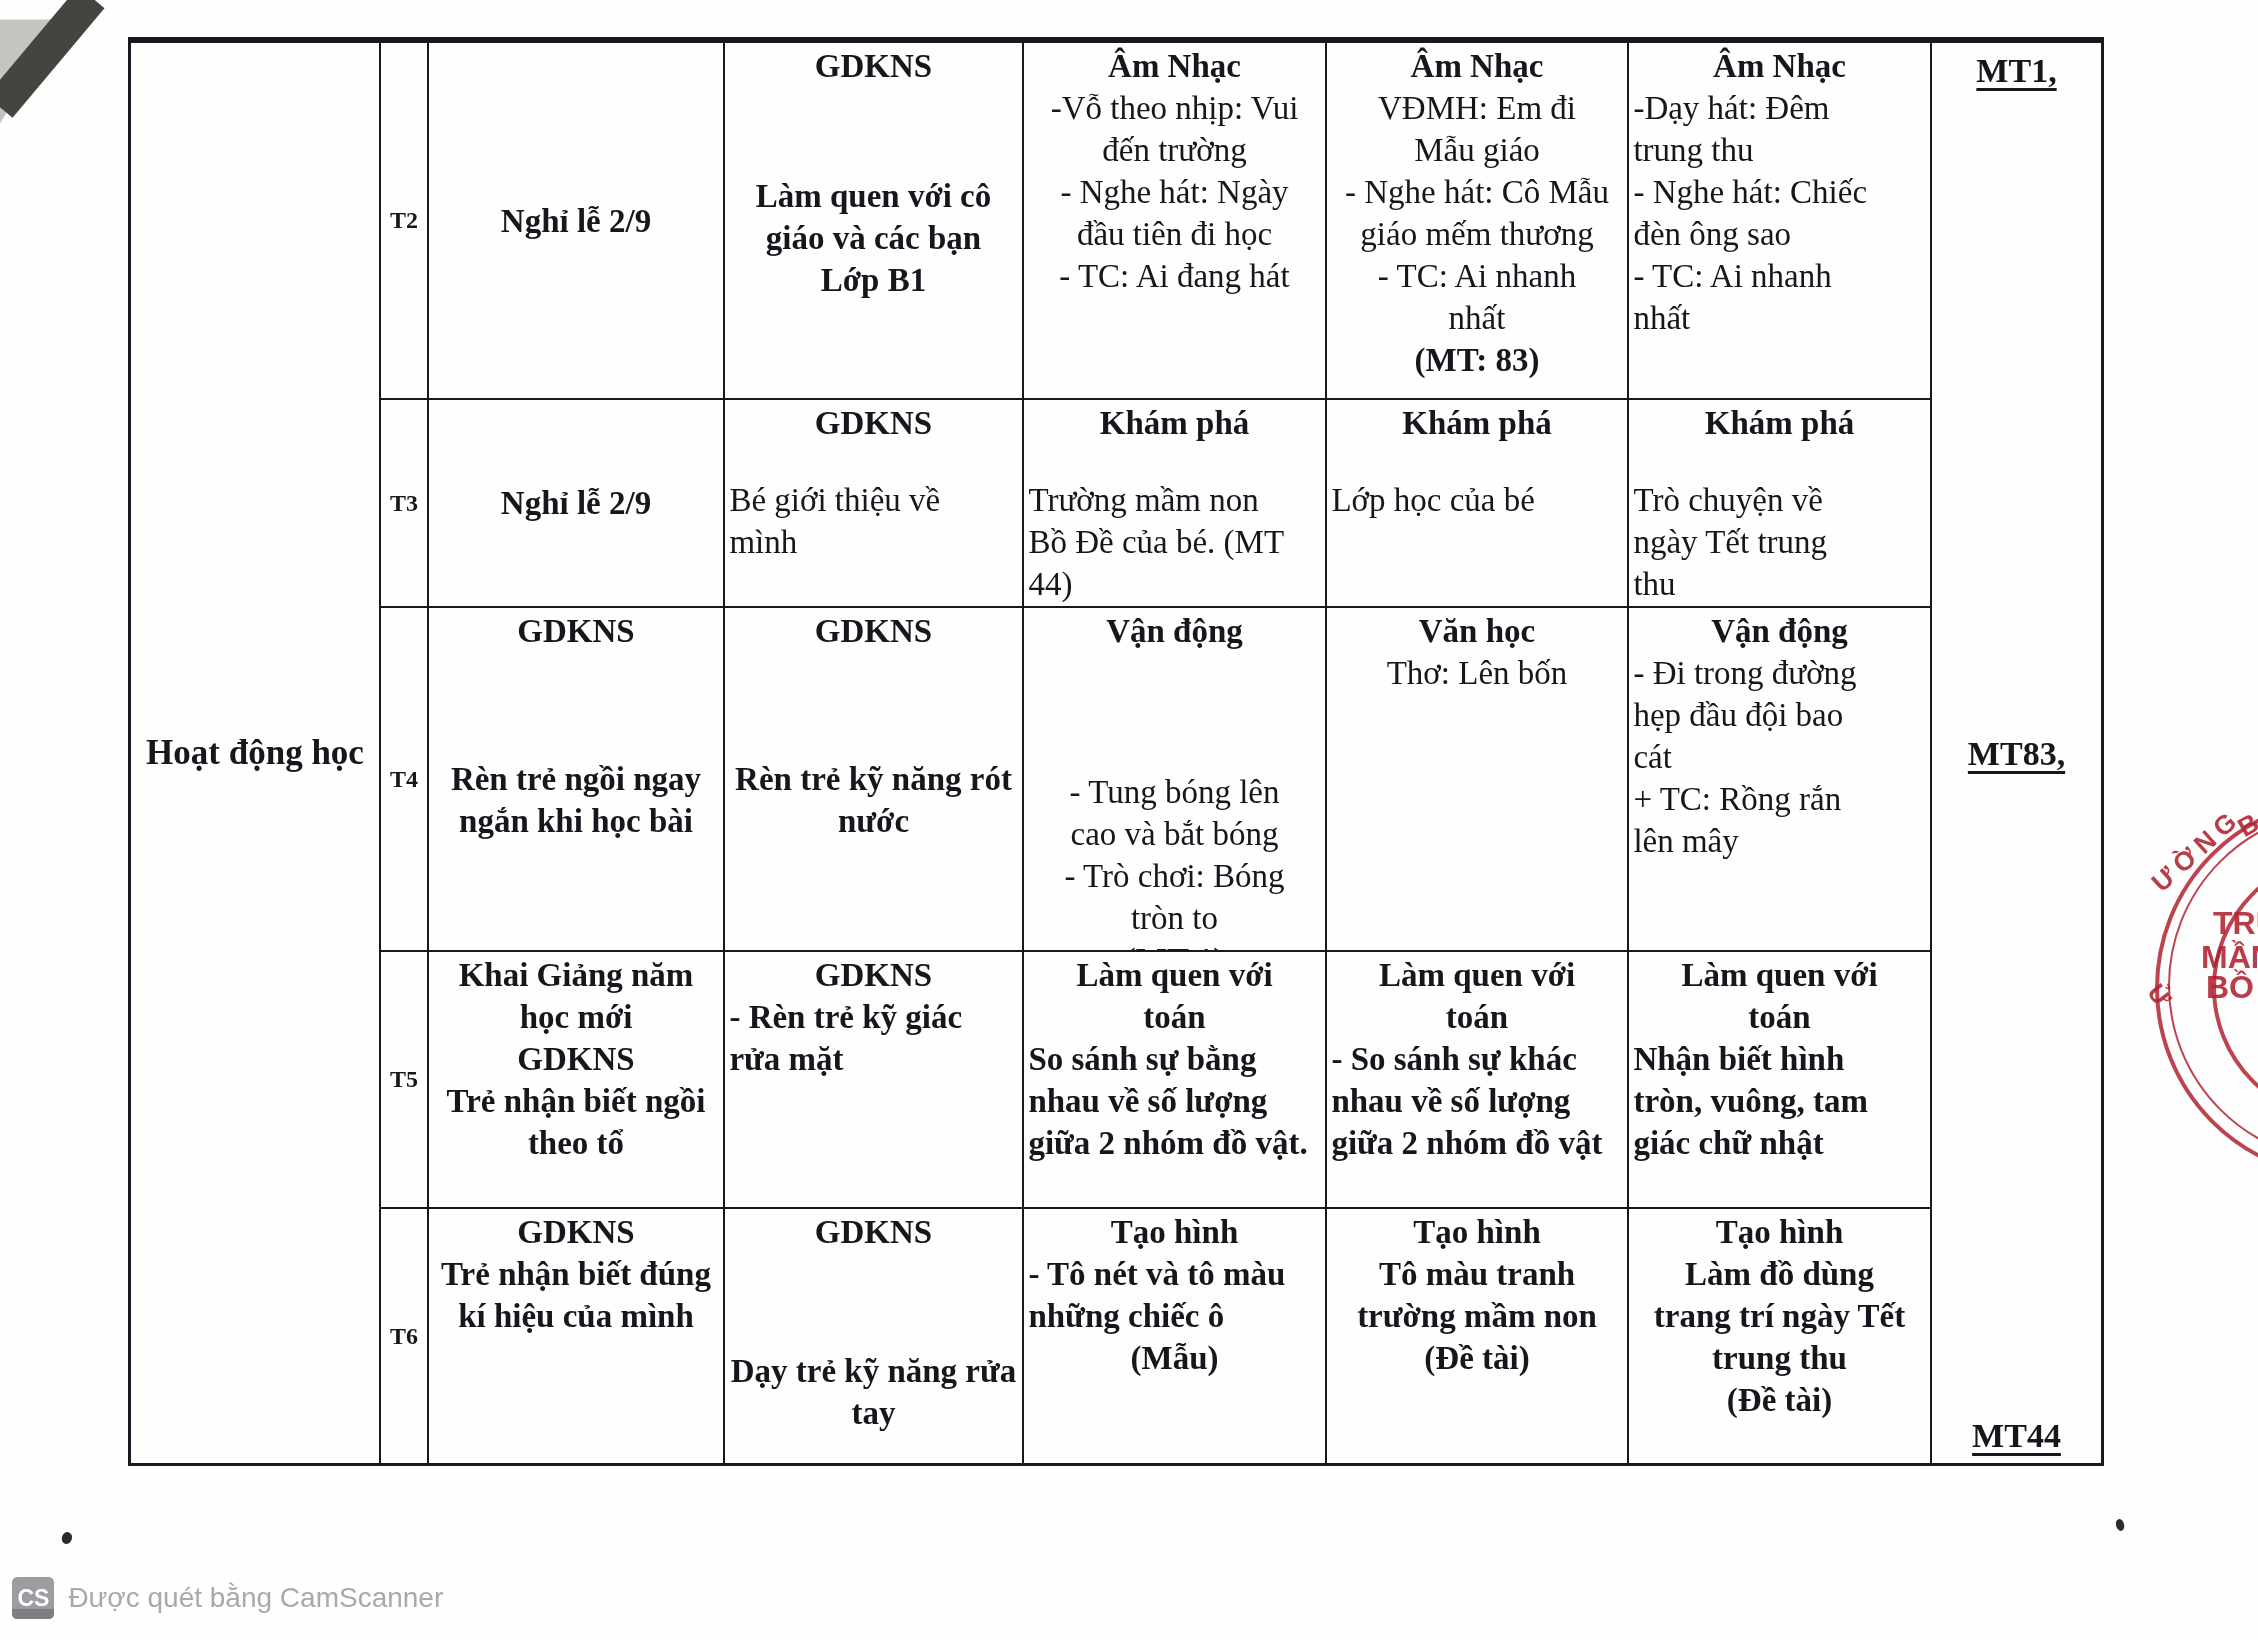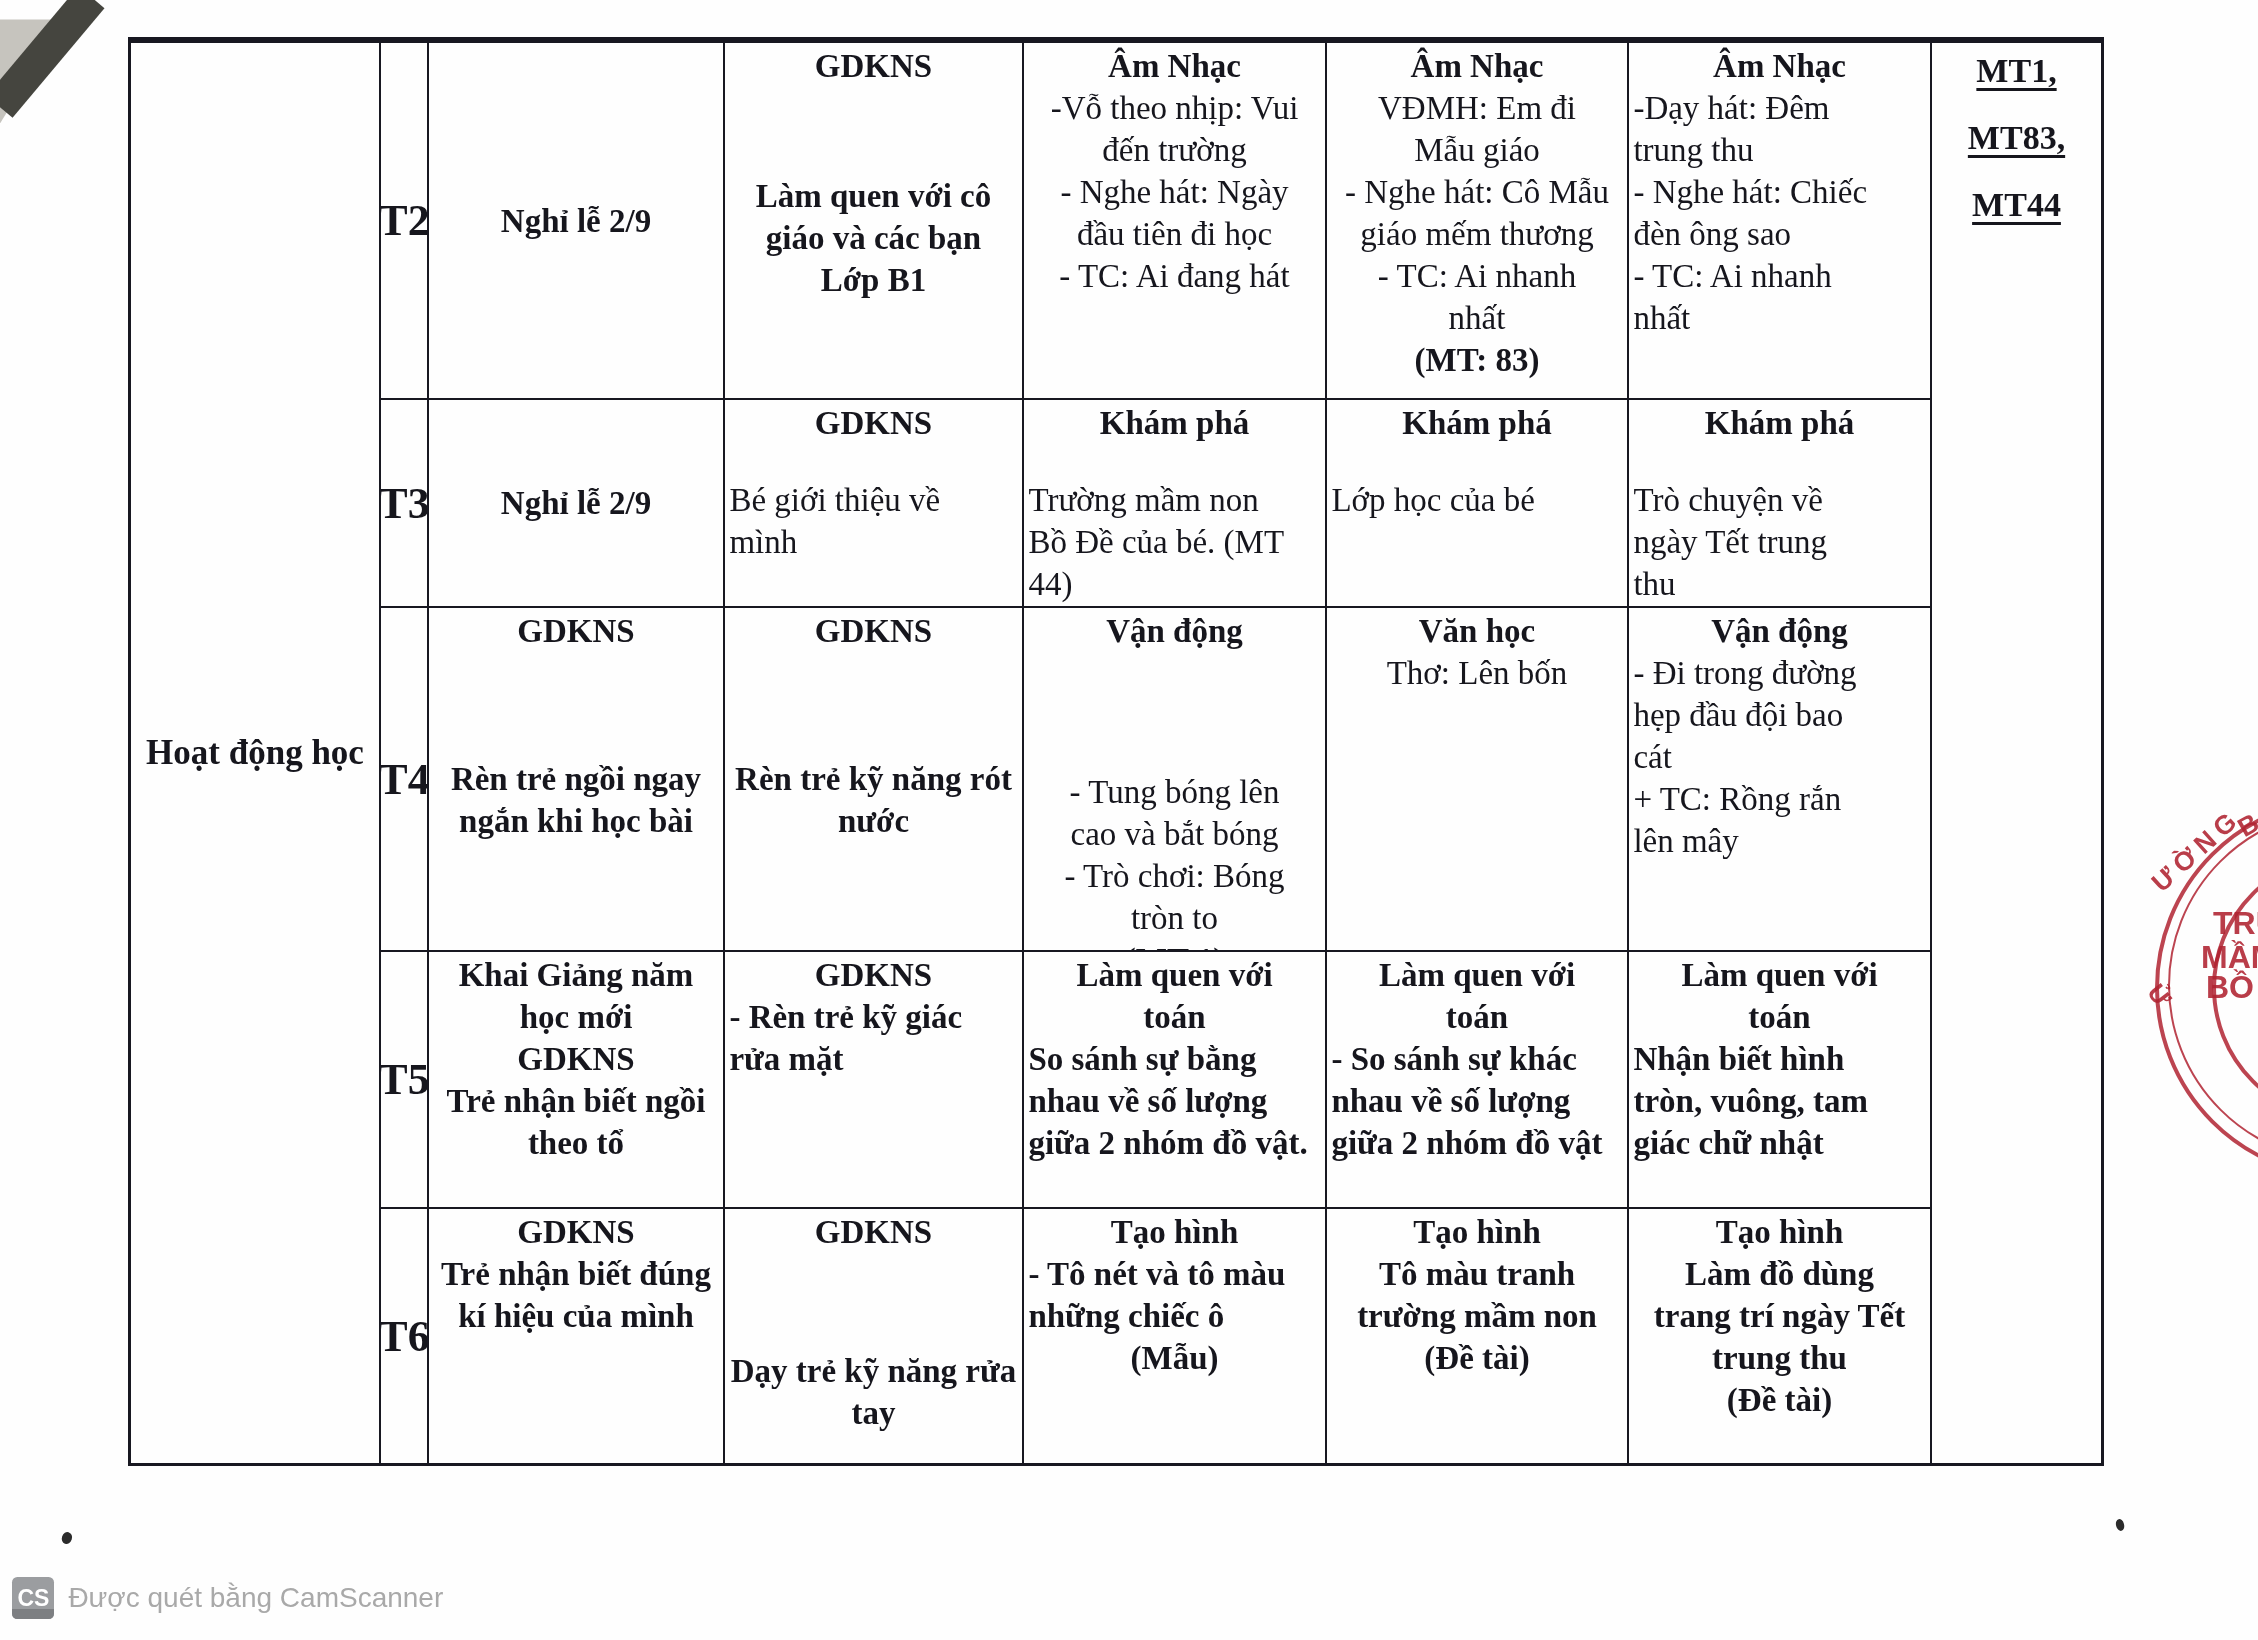--- a/index.html
+++ b/index.html
@@ -13,24 +13,24 @@
        border:3.5px solid #181821;border-top-width:6.2px;}
   .cell{border-right:2.6px solid #181821;border-bottom:2.6px solid #181821;
         padding:1.8px 4.4px;box-sizing:border-box;overflow:hidden;text-align:center;}
   .nb{border-bottom:none!important;}
   .nr{border-right:none!important;}
   .line{font-size:33px;line-height:42px;white-space:nowrap;}
   .b{font-weight:bold;}
   .al{text-align:left;}
   .vc{display:flex;flex-direction:column;justify-content:center;}
   .week{display:flex;align-items:center;justify-content:center;
-        font-weight:bold;font-size:44px;padding:8px;}
+        font-weight:bold;font-size:24px;padding:8px;}
   .c-label{display:flex;align-items:center;justify-content:center;
            font-weight:bold;font-size:35px;}
-  .mtcell{display:flex;flex-direction:column;align-items:center;justify-content:flex-start;gap:16px;}
+  .mtcell{display:flex;flex-direction:column;align-items:center;justify-content:space-between;gap:16px;}
   .mt-line{font-weight:bold;font-size:34px;line-height:51px;text-decoration:underline;
            text-decoration-thickness:2.6px;text-underline-offset:6.2px;}
 
   
   .ring{position:absolute;border-radius:50%;border-style:solid;border-color:#b02331;opacity:.85;}
   #ring-outer{left:2155px;top:797px;width:374px;height:374px;border-width:4.4px;}
   #ring-outer2{left:2168px;top:809px;width:349px;height:349px;border-width:2.6px;}
   #ring-inner{left:2212px;top:853px;width:261px;height:261px;border-width:4.4px;}
   .stamptxt{position:absolute;color:#b02331;font-family:"Liberation Sans",sans-serif;
             font-weight:bold;opacity:.88;white-space:nowrap;}

